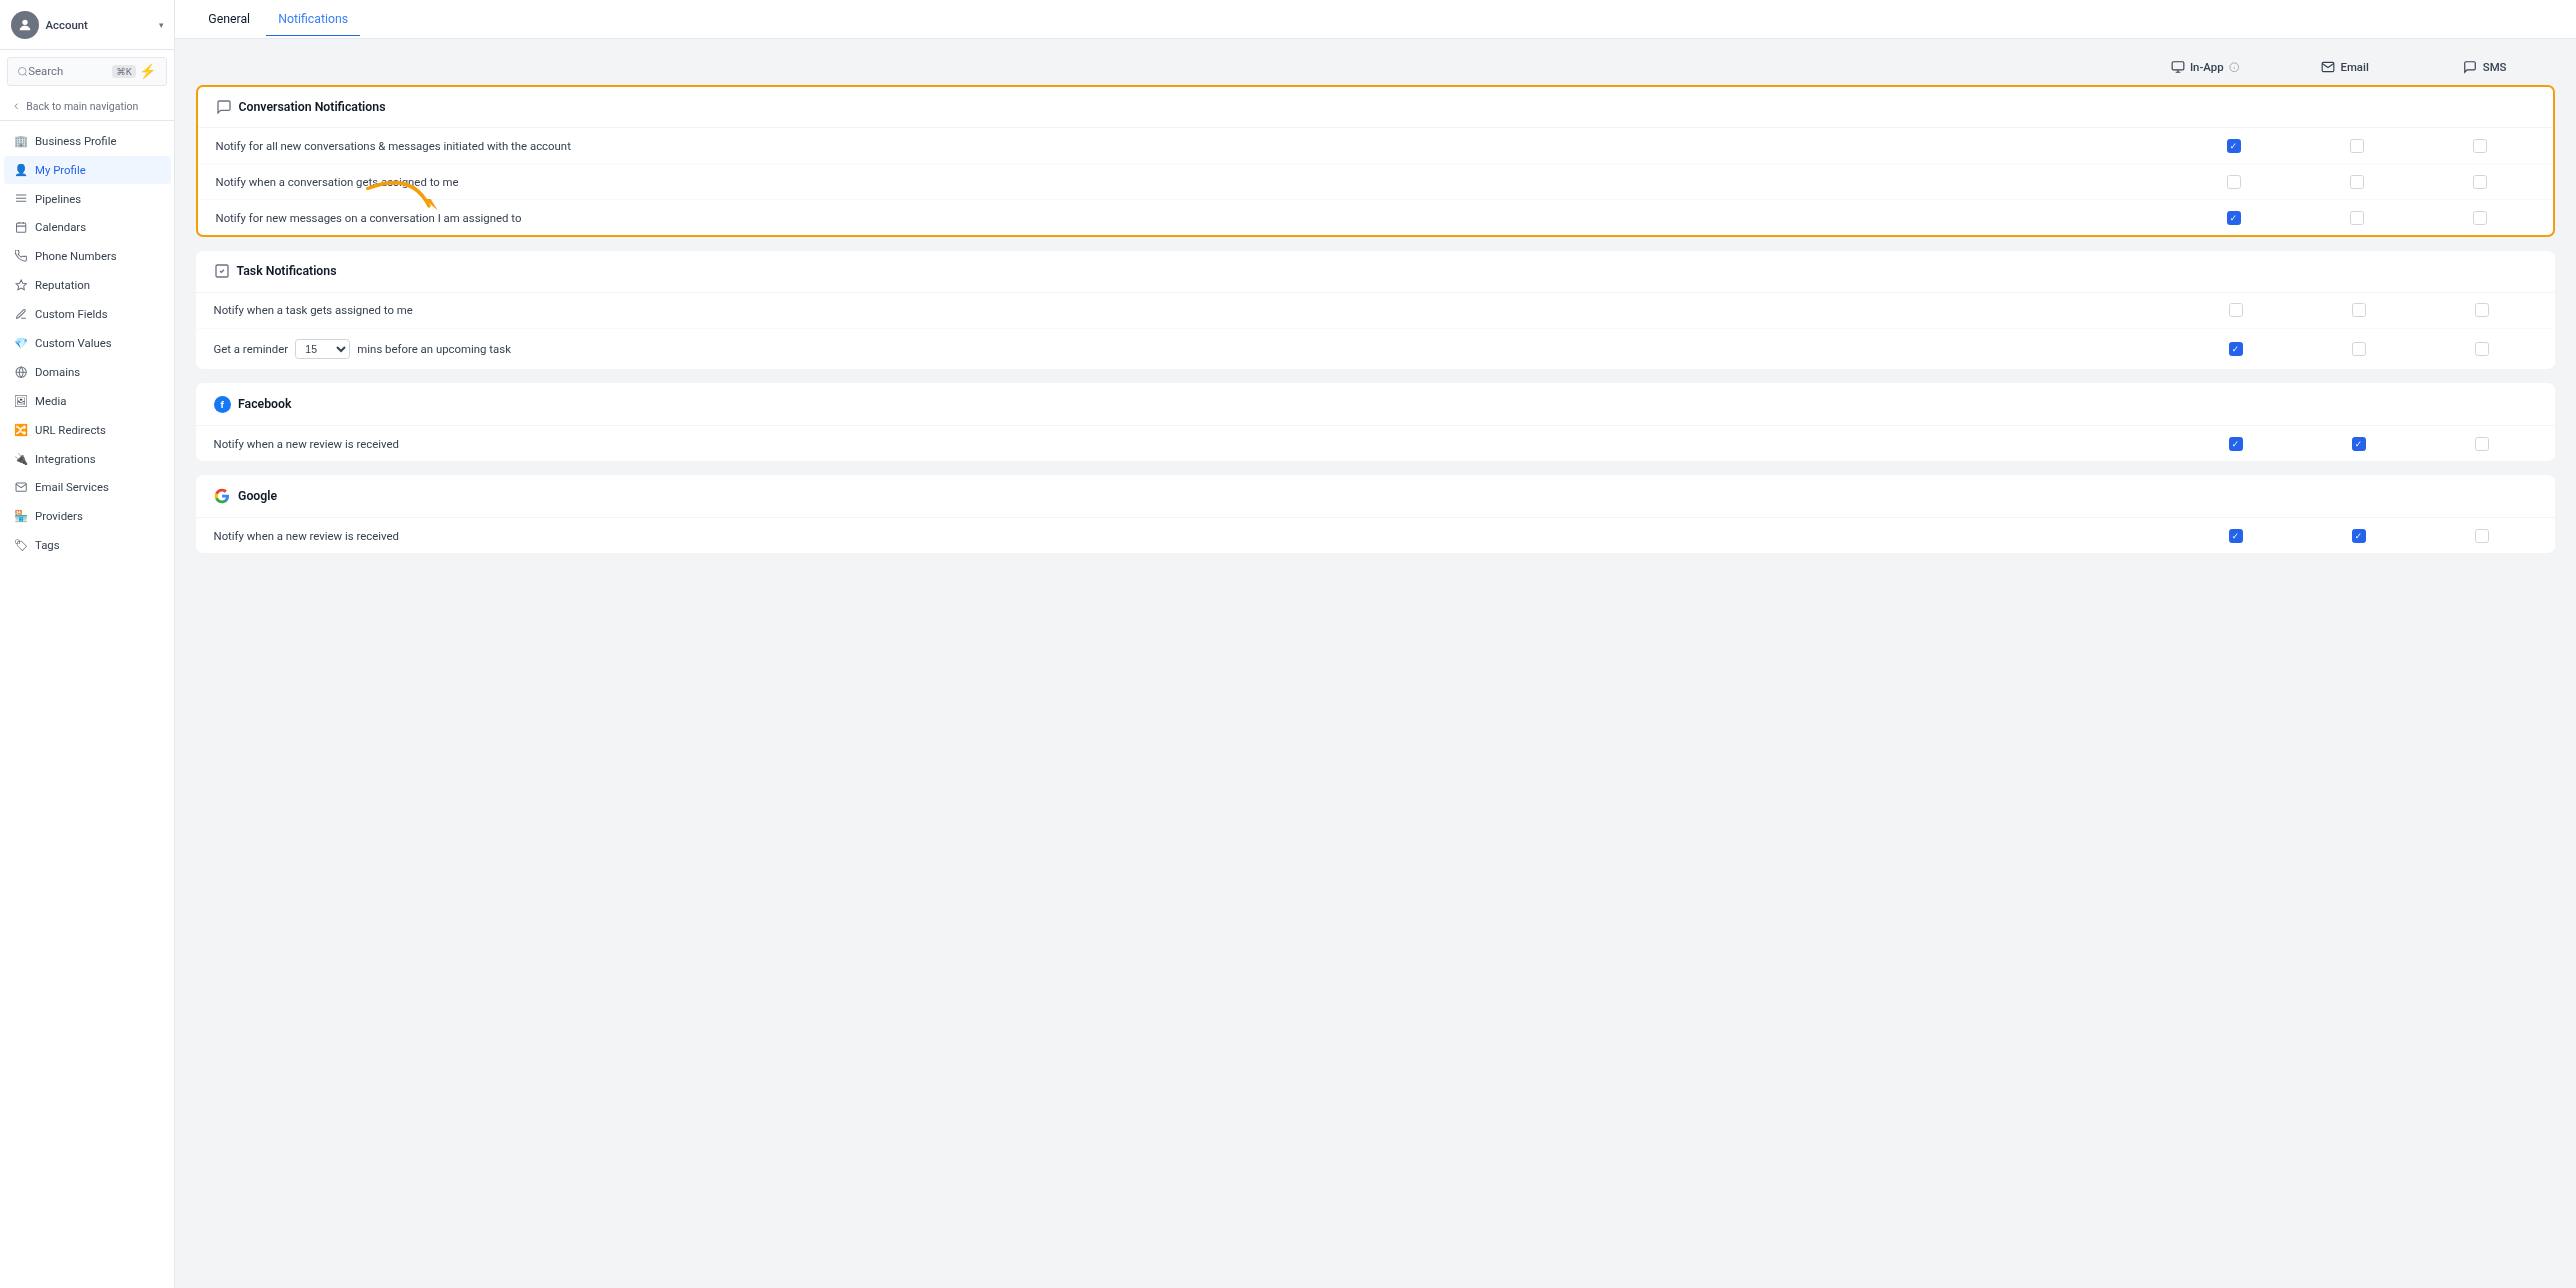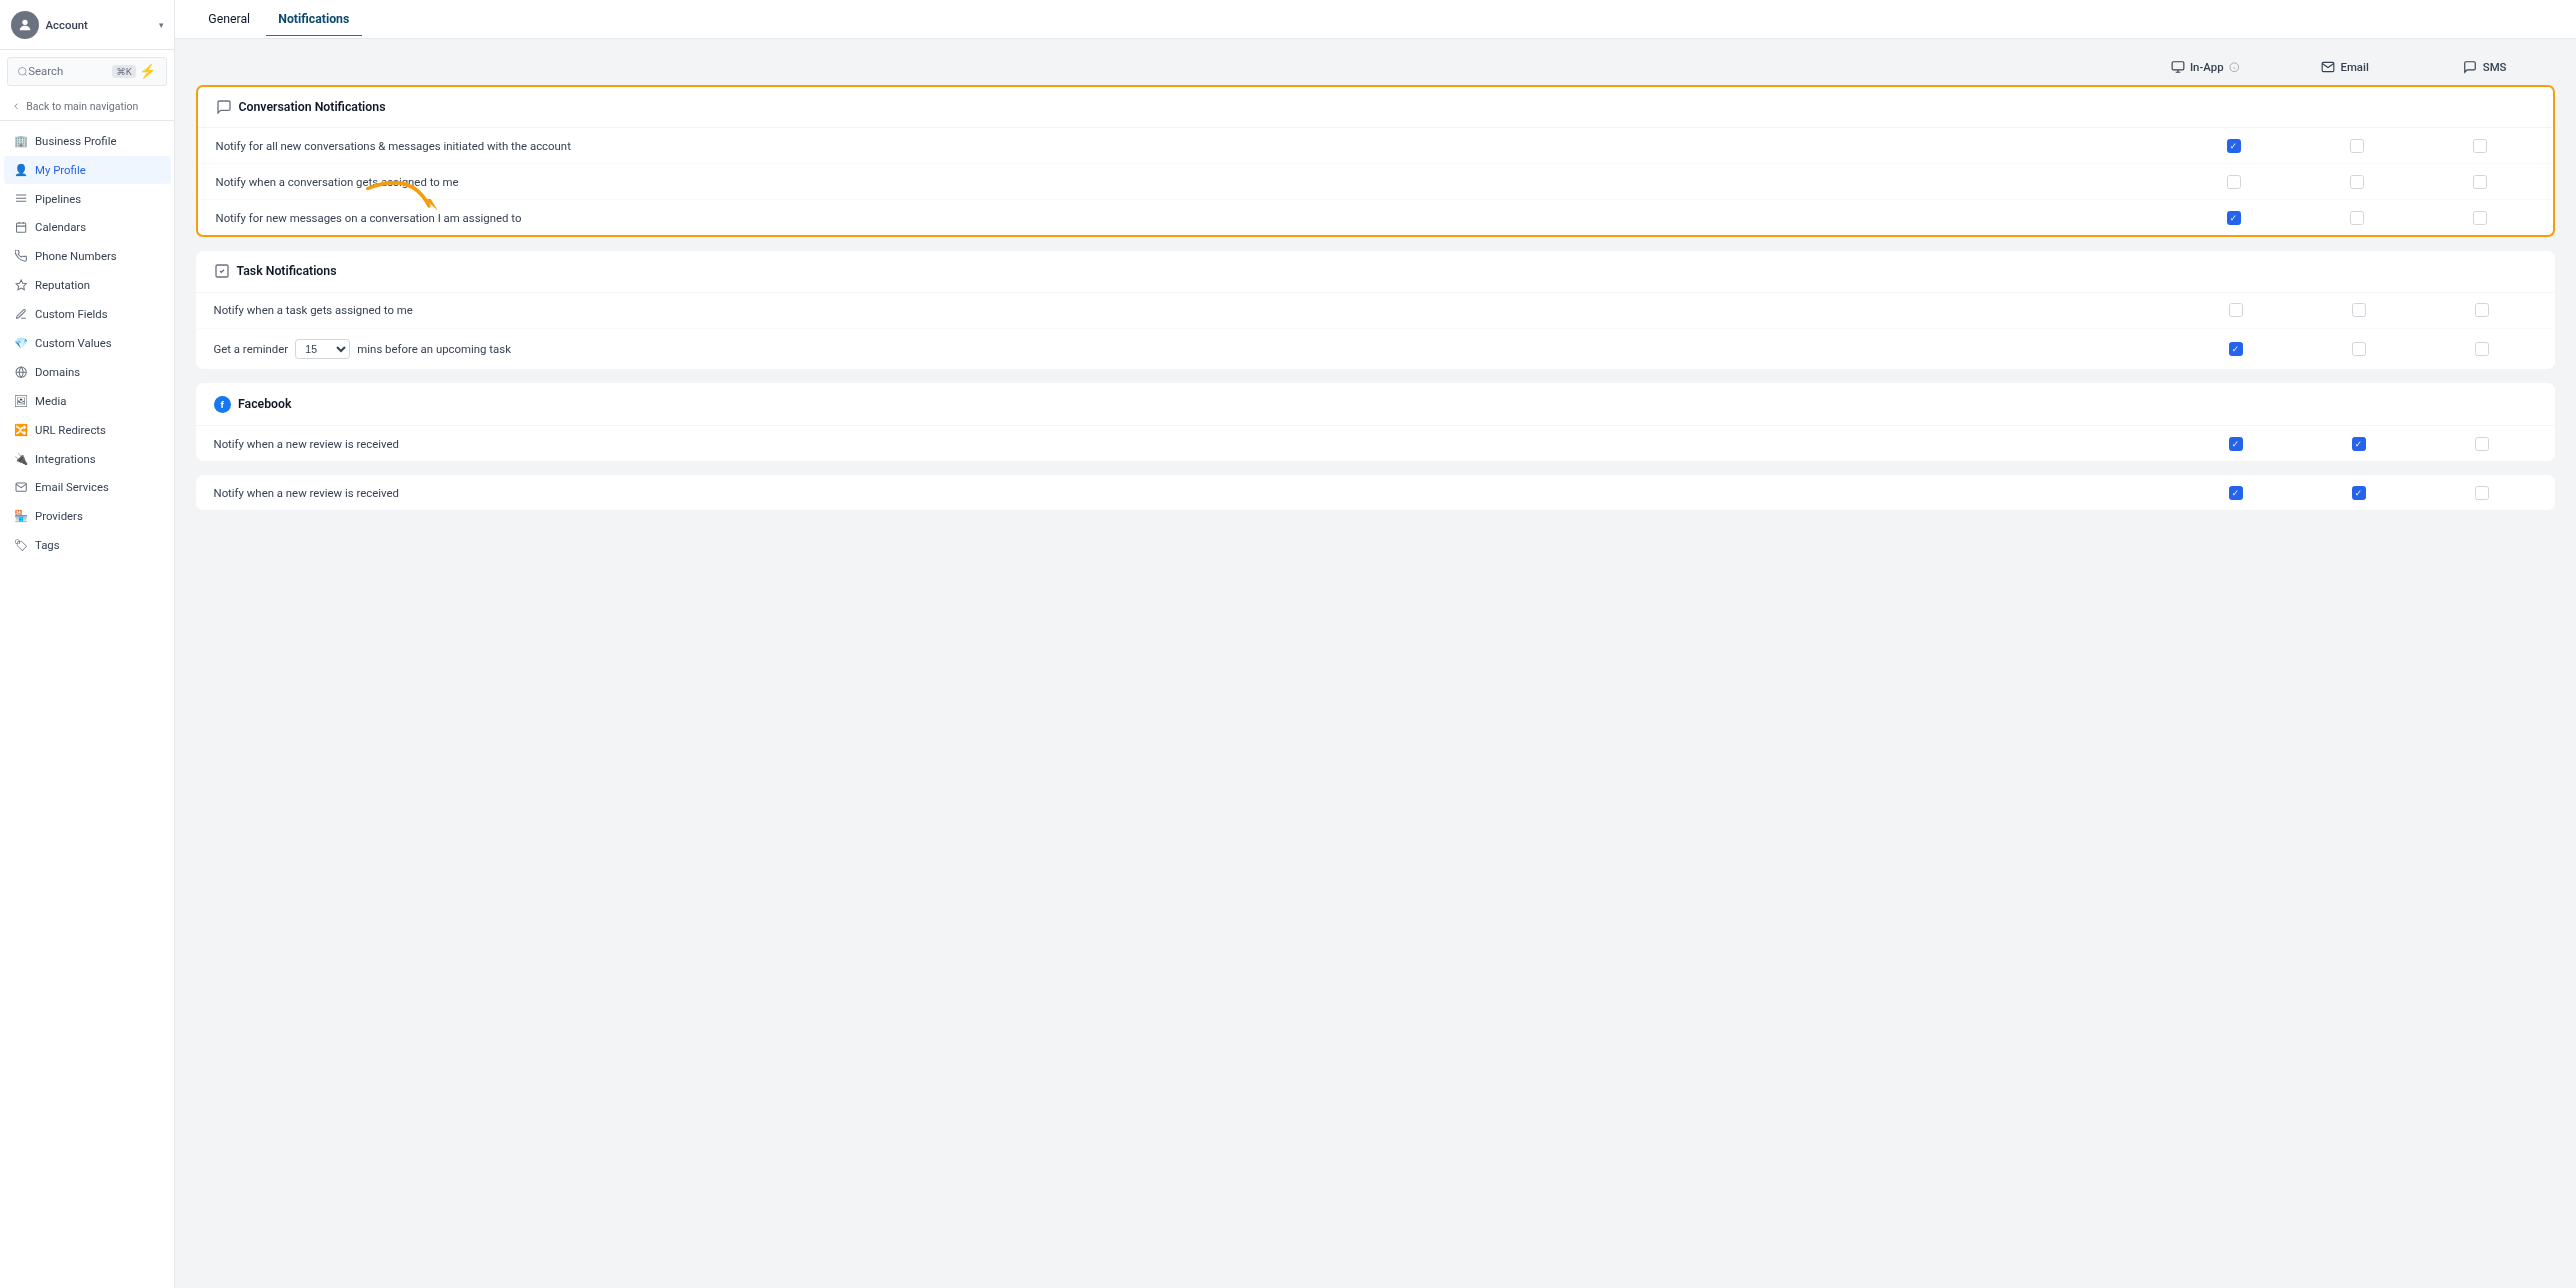--- a/index.html
+++ b/index.html
@@ -145,23 +145,23 @@
     .tab {
       padding: 8.8px 12.3px;
       font-size: 12.3px;
       color: #0f172a;
       cursor: pointer;
       border-bottom: 1.8px solid transparent;
       margin-bottom: -0.9px;
     }
 
     .tab.active {
-      color: #0c4a6e;
+      color: #3b82f6;
       border-bottom-color: #2563eb;
-      font-weight: 700;
+      font-weight: 400;
     }
 
     
     .content-area {
       flex: 1;
       overflow-y: auto;
       padding: 21px;
       position: relative;
     }
 
@@ -664,20 +664,31 @@
             <input type="checkbox" class="cb" checked="" style="">
           </div>
           <div class="checkbox-cell">
             <input type="checkbox" class="cb" style="">
           </div>
         </div>
       </div>
     </div>
 
     <div class="section-card">
+      <div class="section-header">
+        <div style="width:17.5px;height:17.5px;display:flex;align-items:center;justify-content:center;">
+          <svg width="16" height="16" viewBox="0 0 24 24">
+            <path d="M22.56 12.25c0-.78-.07-1.53-.2-2.25H12v4.26h5.92c-.26 1.37-1.04 2.53-2.21 3.31v2.77h3.57c2.08-1.92 3.28-4.74 3.28-8.09z" fill="#4285F4"></path>
+            <path d="M12 23c2.97 0 5.46-.98 7.28-2.66l-3.57-2.77c-.98.66-2.23 1.06-3.71 1.06-2.86 0-5.29-1.93-6.16-4.53H2.18v2.84C3.99 20.53 7.7 23 12 23z" fill="#34A853"></path>
+            <path d="M5.84 14.09c-.22-.66-.35-1.36-.35-2.09s.13-1.43.35-2.09V7.07H2.18C1.43 8.55 1 10.22 1 12s.43 3.45 1.18 4.93l2.85-2.22.81-.62z" fill="#FBBC05"></path>
+            <path d="M12 5.38c1.62 0 3.06.56 4.21 1.64l3.15-3.15C17.45 2.09 14.97 1 12 1 7.7 1 3.99 3.47 2.18 7.07l3.66 2.84c.87-2.6 3.3-4.53 6.16-4.53z" fill="#EA4335"></path>
+          </svg>
+        </div>
+        <span>Google</span>
+      </div>
 
       <div class="notification-row">
         <span class="notification-label">Notify when a new review is received</span>
         <div class="checkbox-group">
           <div class="checkbox-cell">
             <input type="checkbox" class="cb" checked="" style="">
           </div>
           <div class="checkbox-cell">
             <input type="checkbox" class="cb" checked="" style="">
           </div>

